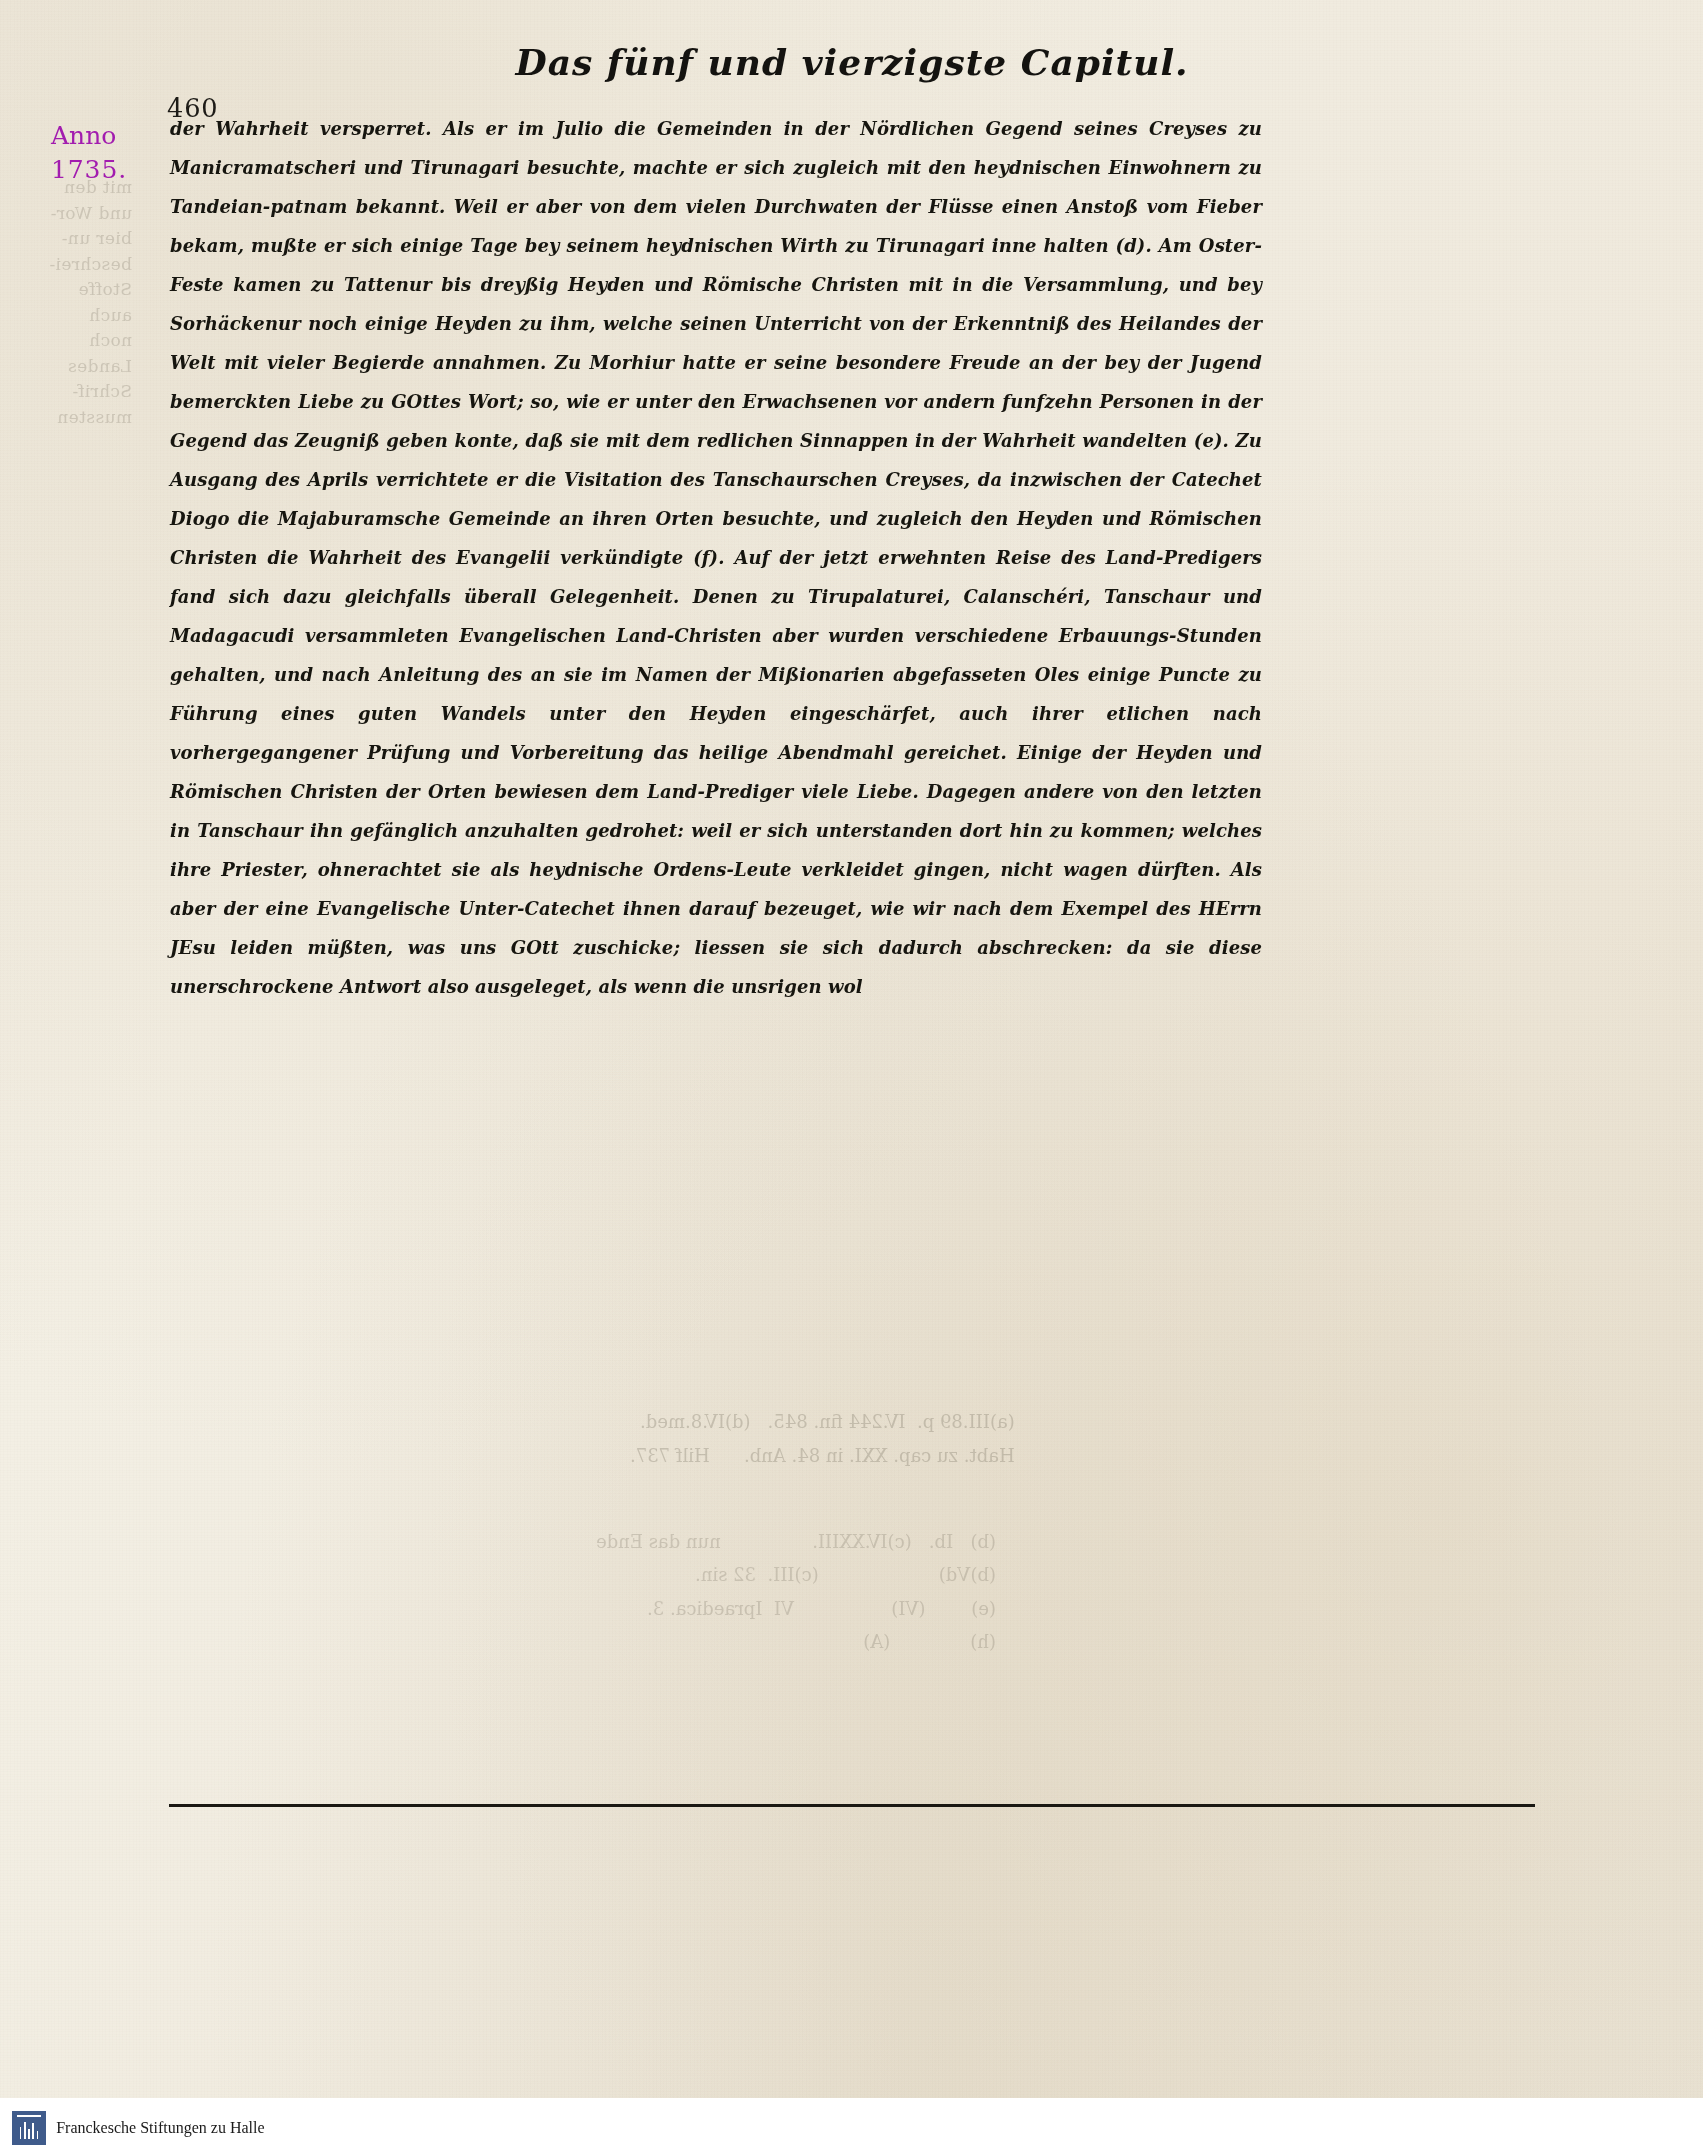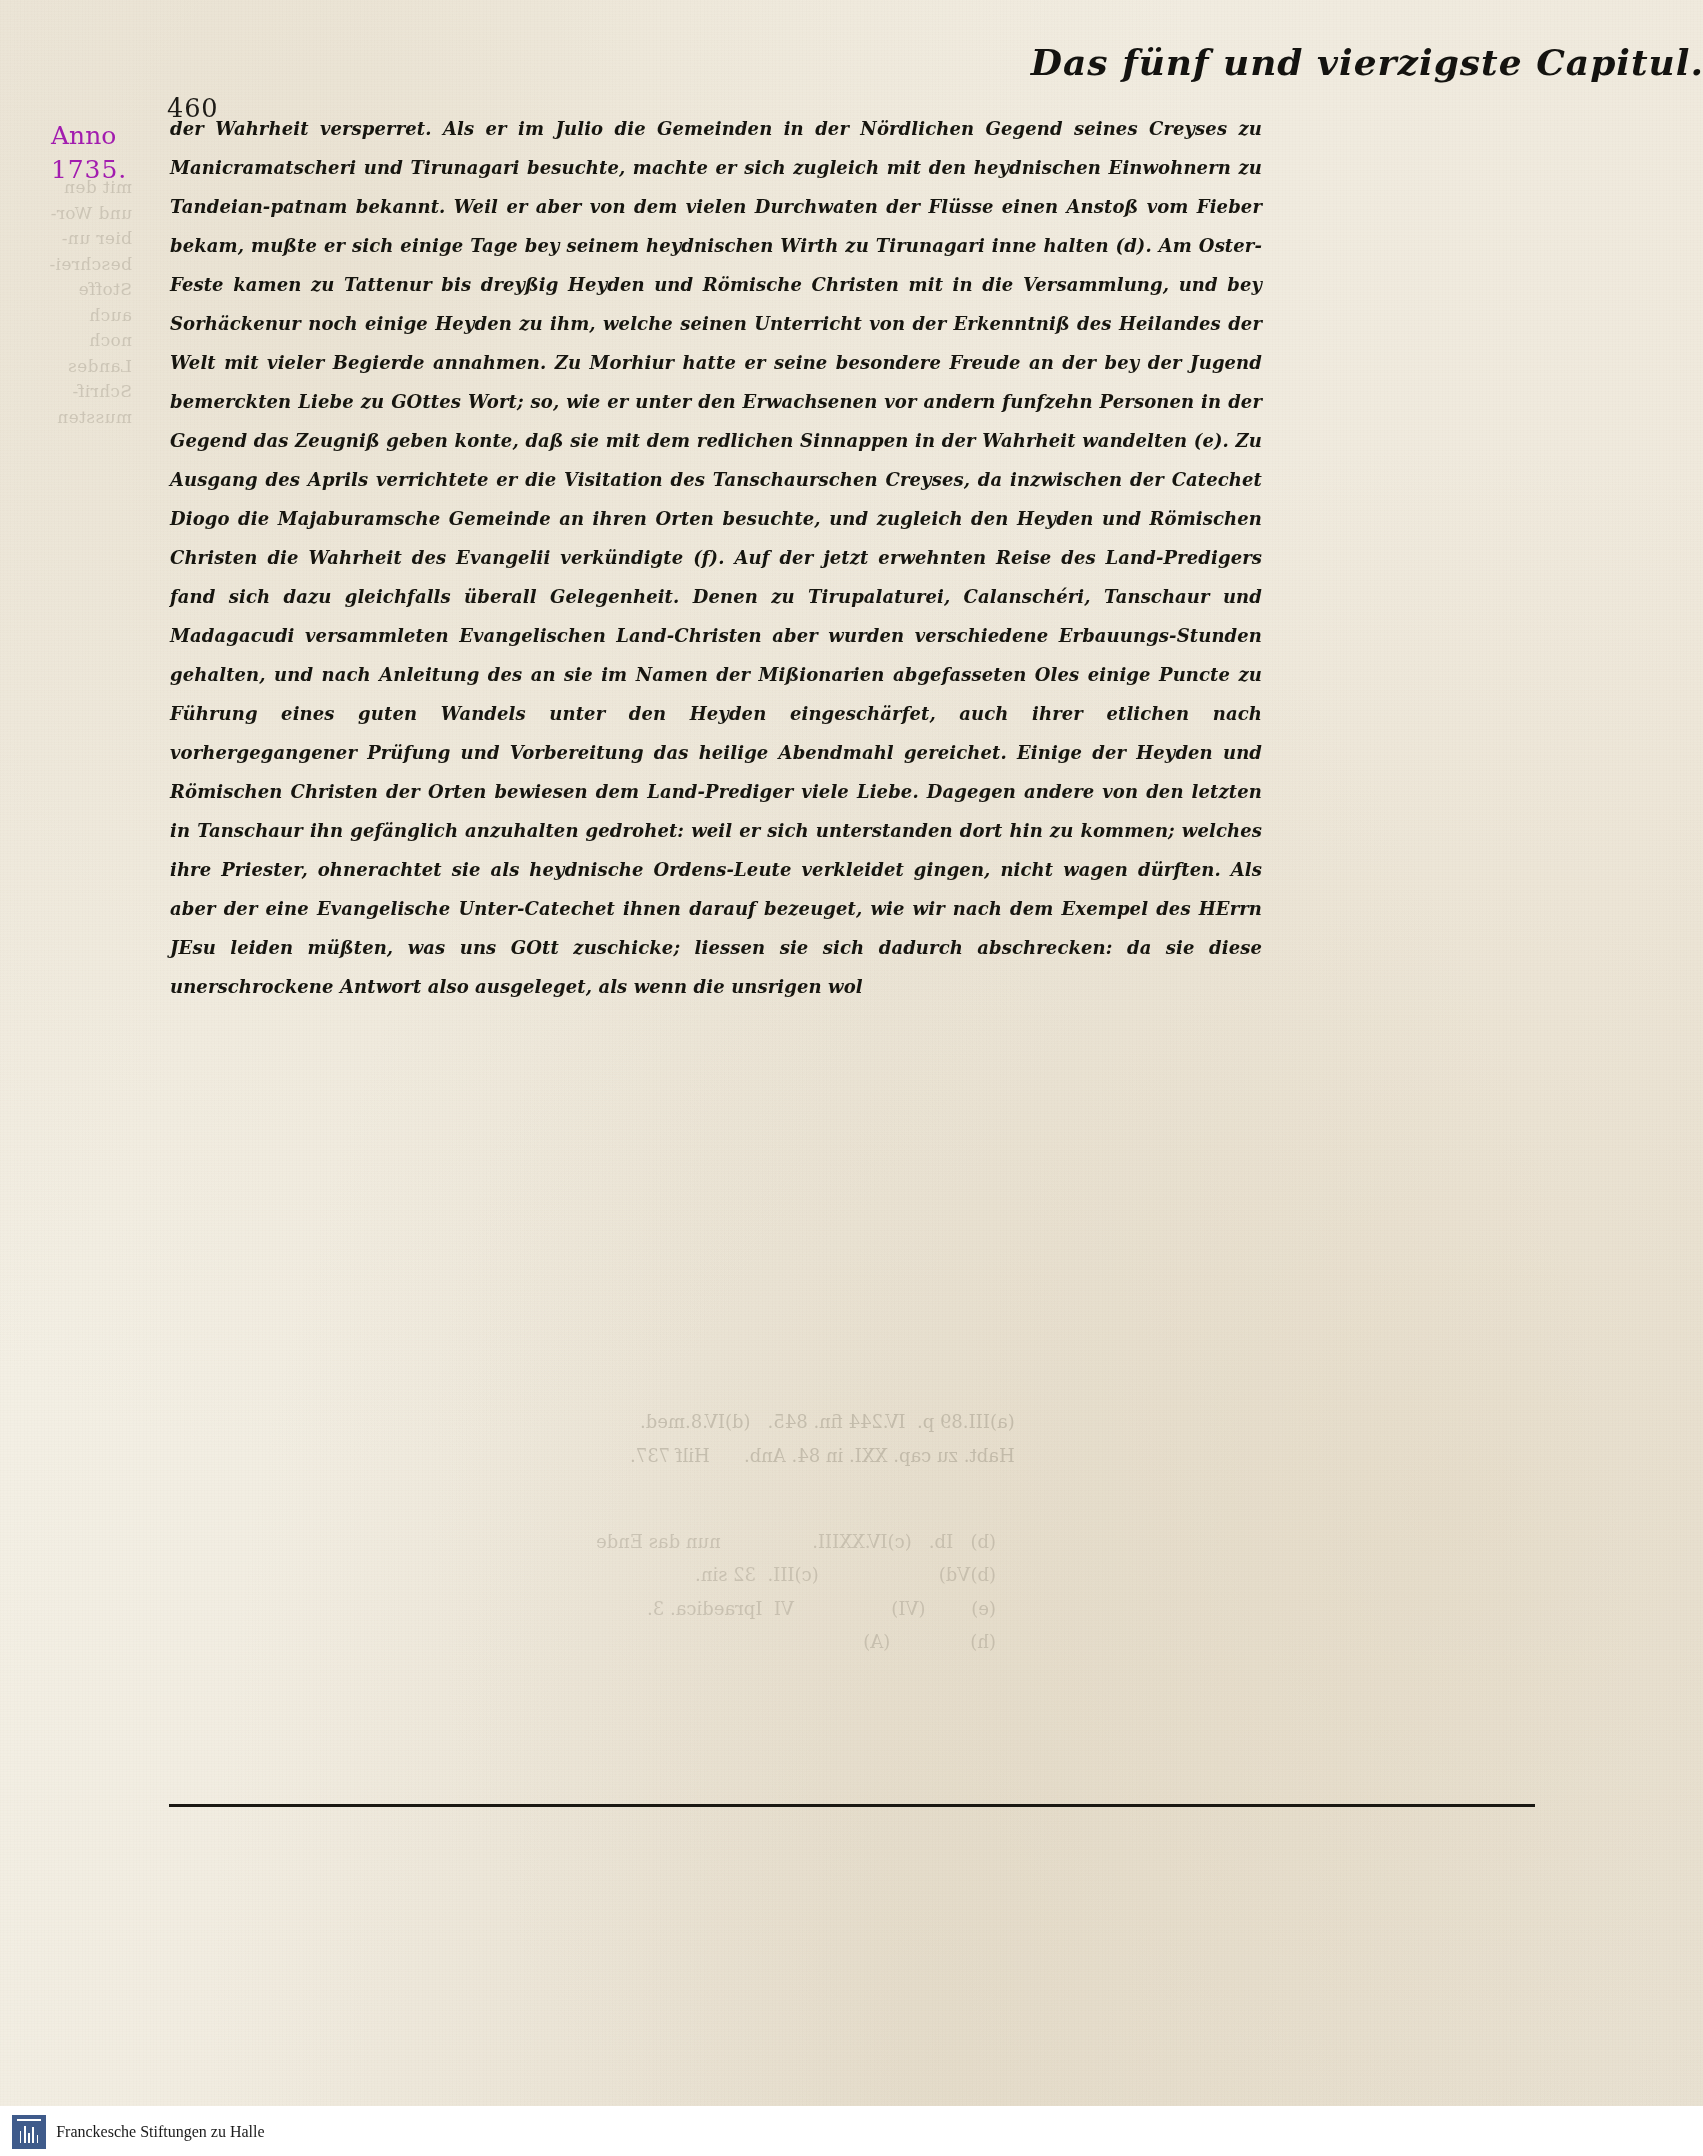--- a/index.html
+++ b/index.html
@@ -78,21 +78,21 @@
     font-size: 25.6px;
     color: #1d1b17;
     letter-spacing: 0.9px;
     margin-top: 42px;
   }
 
   .running-head {
     position: absolute;
     left: 0; right: 0;
     top: 41px;
-    text-align: right;
+    text-align: center;
     font-size: 36px;
     color: #141310;
     letter-spacing: 1px;
   }
   .fraktur {
     font-family: "DejaVu Serif", serif;
     font-style: italic;
     font-weight: bold;
   }
 
@@ -178,21 +178,21 @@
     font-size: 19.6px;
     color: #15140f;
   }
 
   
   #footer-bar {
     position: absolute;
     left: 0;
     bottom: 0;
     width: 1704px;
-    height: 51px;
+    height: 59px;
     background: #ffffff;
     display: flex;
     align-items: center;
   }
   #footer-logo {
     width: 34px;
     height: 34px;
     margin-left: 12px;
     background: #3f5b8b;
     position: relative;

